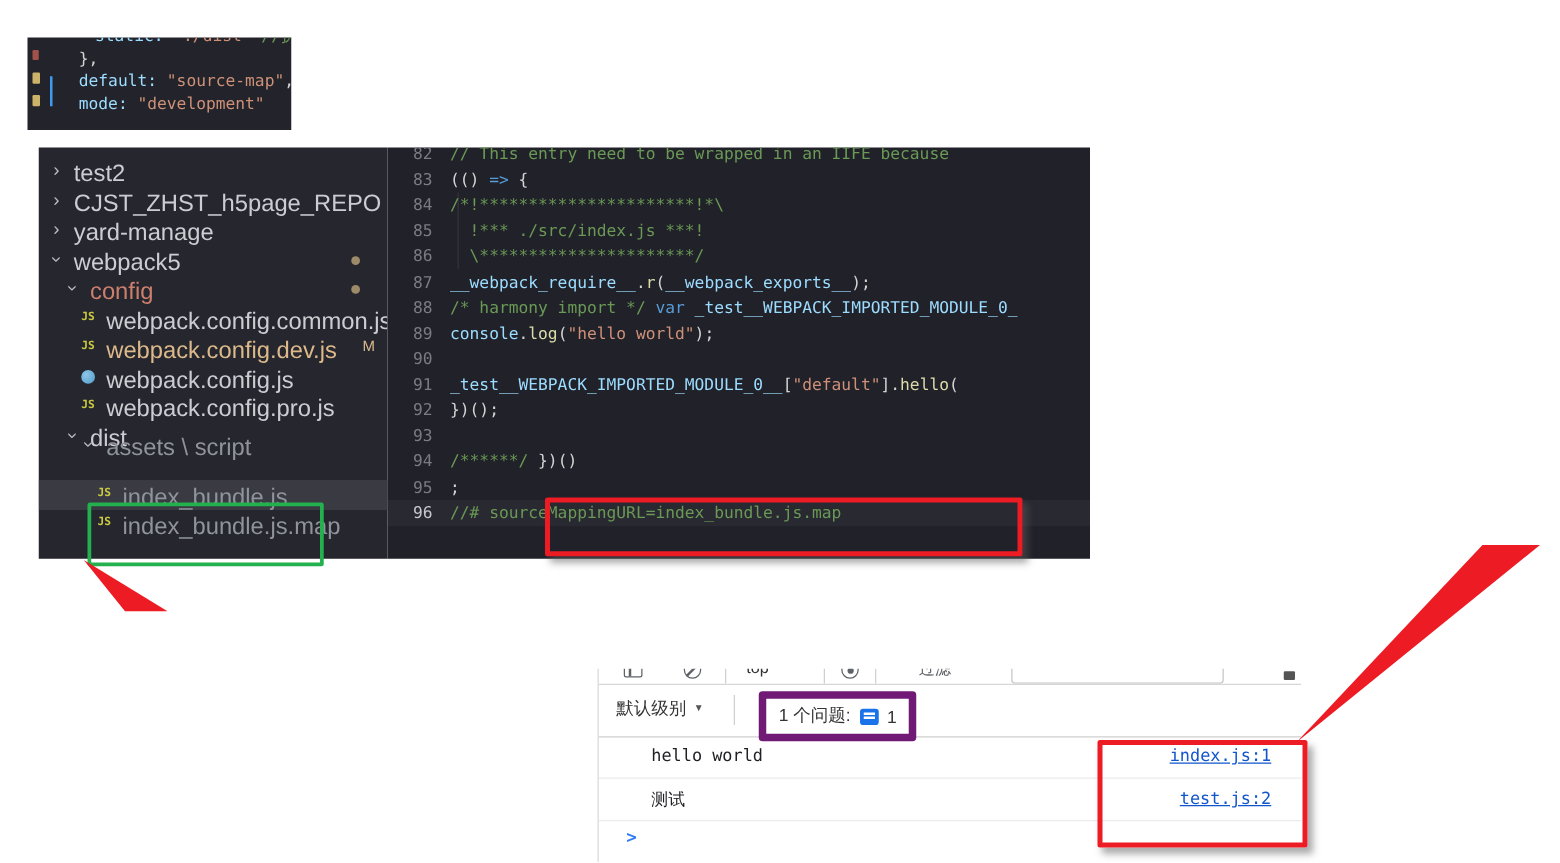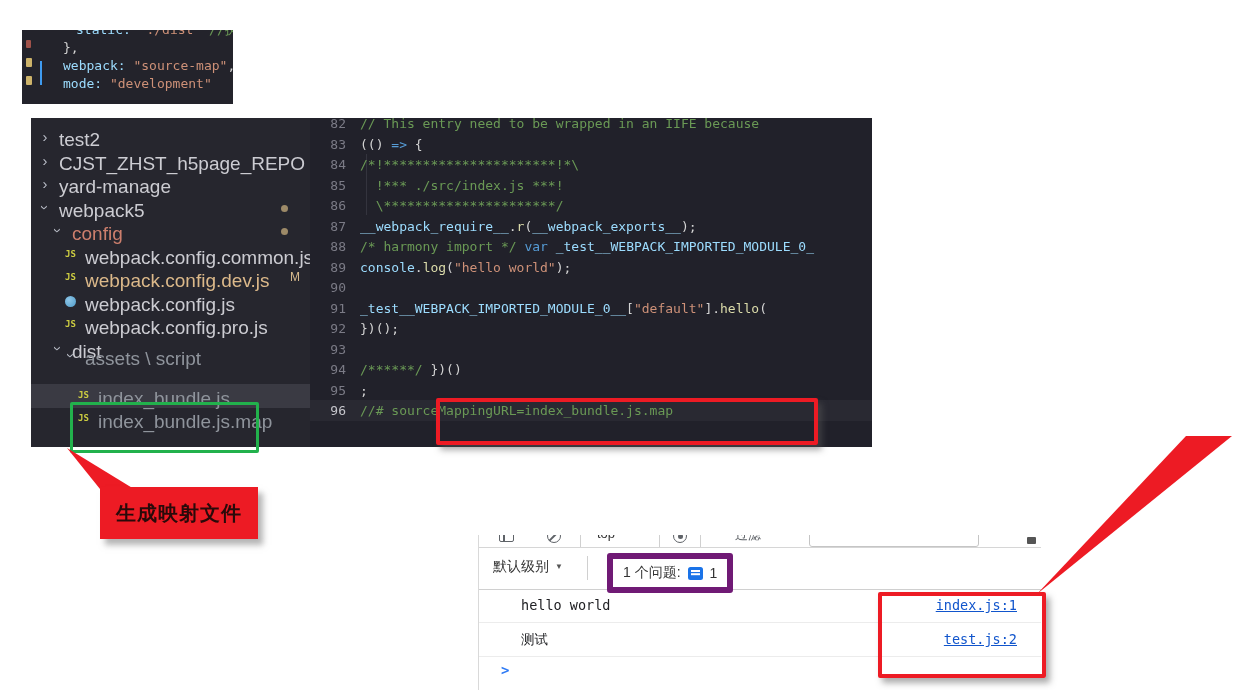--- a/index.html
+++ b/index.html
@@ -90,21 +90,21 @@
 <div id="page">
 
   <div id="snippet">
     <span class="gutmark" style="left:4px;top:10px;width:5px;height:8px;background:#a0524a"></span>
     <span class="gutmark" style="left:4px;top:28px;width:6px;height:9px;background:#cdb36a"></span>
     <span class="gutmark" style="left:4px;top:46px;width:6px;height:9px;background:#cdb36a"></span>
     <span id="snip-cursor"></span>
     <div id="snippet-code">
         <div class="sline" style="top: -9px; left: 54px;"><span class="c-prop">static: </span><span class="c-str">"./dist" </span><span class="c-com">//执行</span></div>
         <div class="sline" style="top: 9px; left: 41px;"><span class="c-pun">},</span></div>
-        <div class="sline" style="top: 27px; left: 41px;"><span class="c-prop">webpack: </span><span class="c-str">"source-map"</span><span class="c-pun">, </span></div>
+        <div class="sline" style="top: 27px; left: 41px;"><span class="c-prop">default: </span><span class="c-str">"source-map"</span><span class="c-pun">, </span></div>
         <div class="sline" style="top: 45px; left: 41px;"><span class="c-prop">mode: </span><span class="c-str">"development"</span></div>
       </div>
   </div>
 
   <div id="vscode">
     <div id="sidebar">
       <div id="sidebar-rows">
           <div class="srow" style="top: 7px;">
             <span class="twisty" style="left: 8px;">›</span>
             <span class="slabel t-default" style="left: 28px;">test2</span>
@@ -185,21 +185,20 @@
   </div>
 
   <div id="line96-box"></div>
   <div id="green-box"></div>
 
   <svg id="tails" width="1248" height="690">
     <polygon points="67,448 100,489 134,489" fill="#ed1b24"></polygon>
     <polygon points="1186,436 1232,436 1037,594" fill="#ed1b24"></polygon>
   </svg>
 
-  <div id="callout-generate" class="callout">生成映射文件</div>
 
   <div id="console">
     <div id="c-row1">
       <span class="cicon-square"></span>
       <span class="cicon-circle slash" style="left:68px"></span>
       <span class="csep" style="left:101px"></span>
       <span class="ctext" style="left:118px">top</span>
 
       <span class="csep" style="left:180px"></span>
       <span class="cicon-circle eye" style="left:194px"></span>

